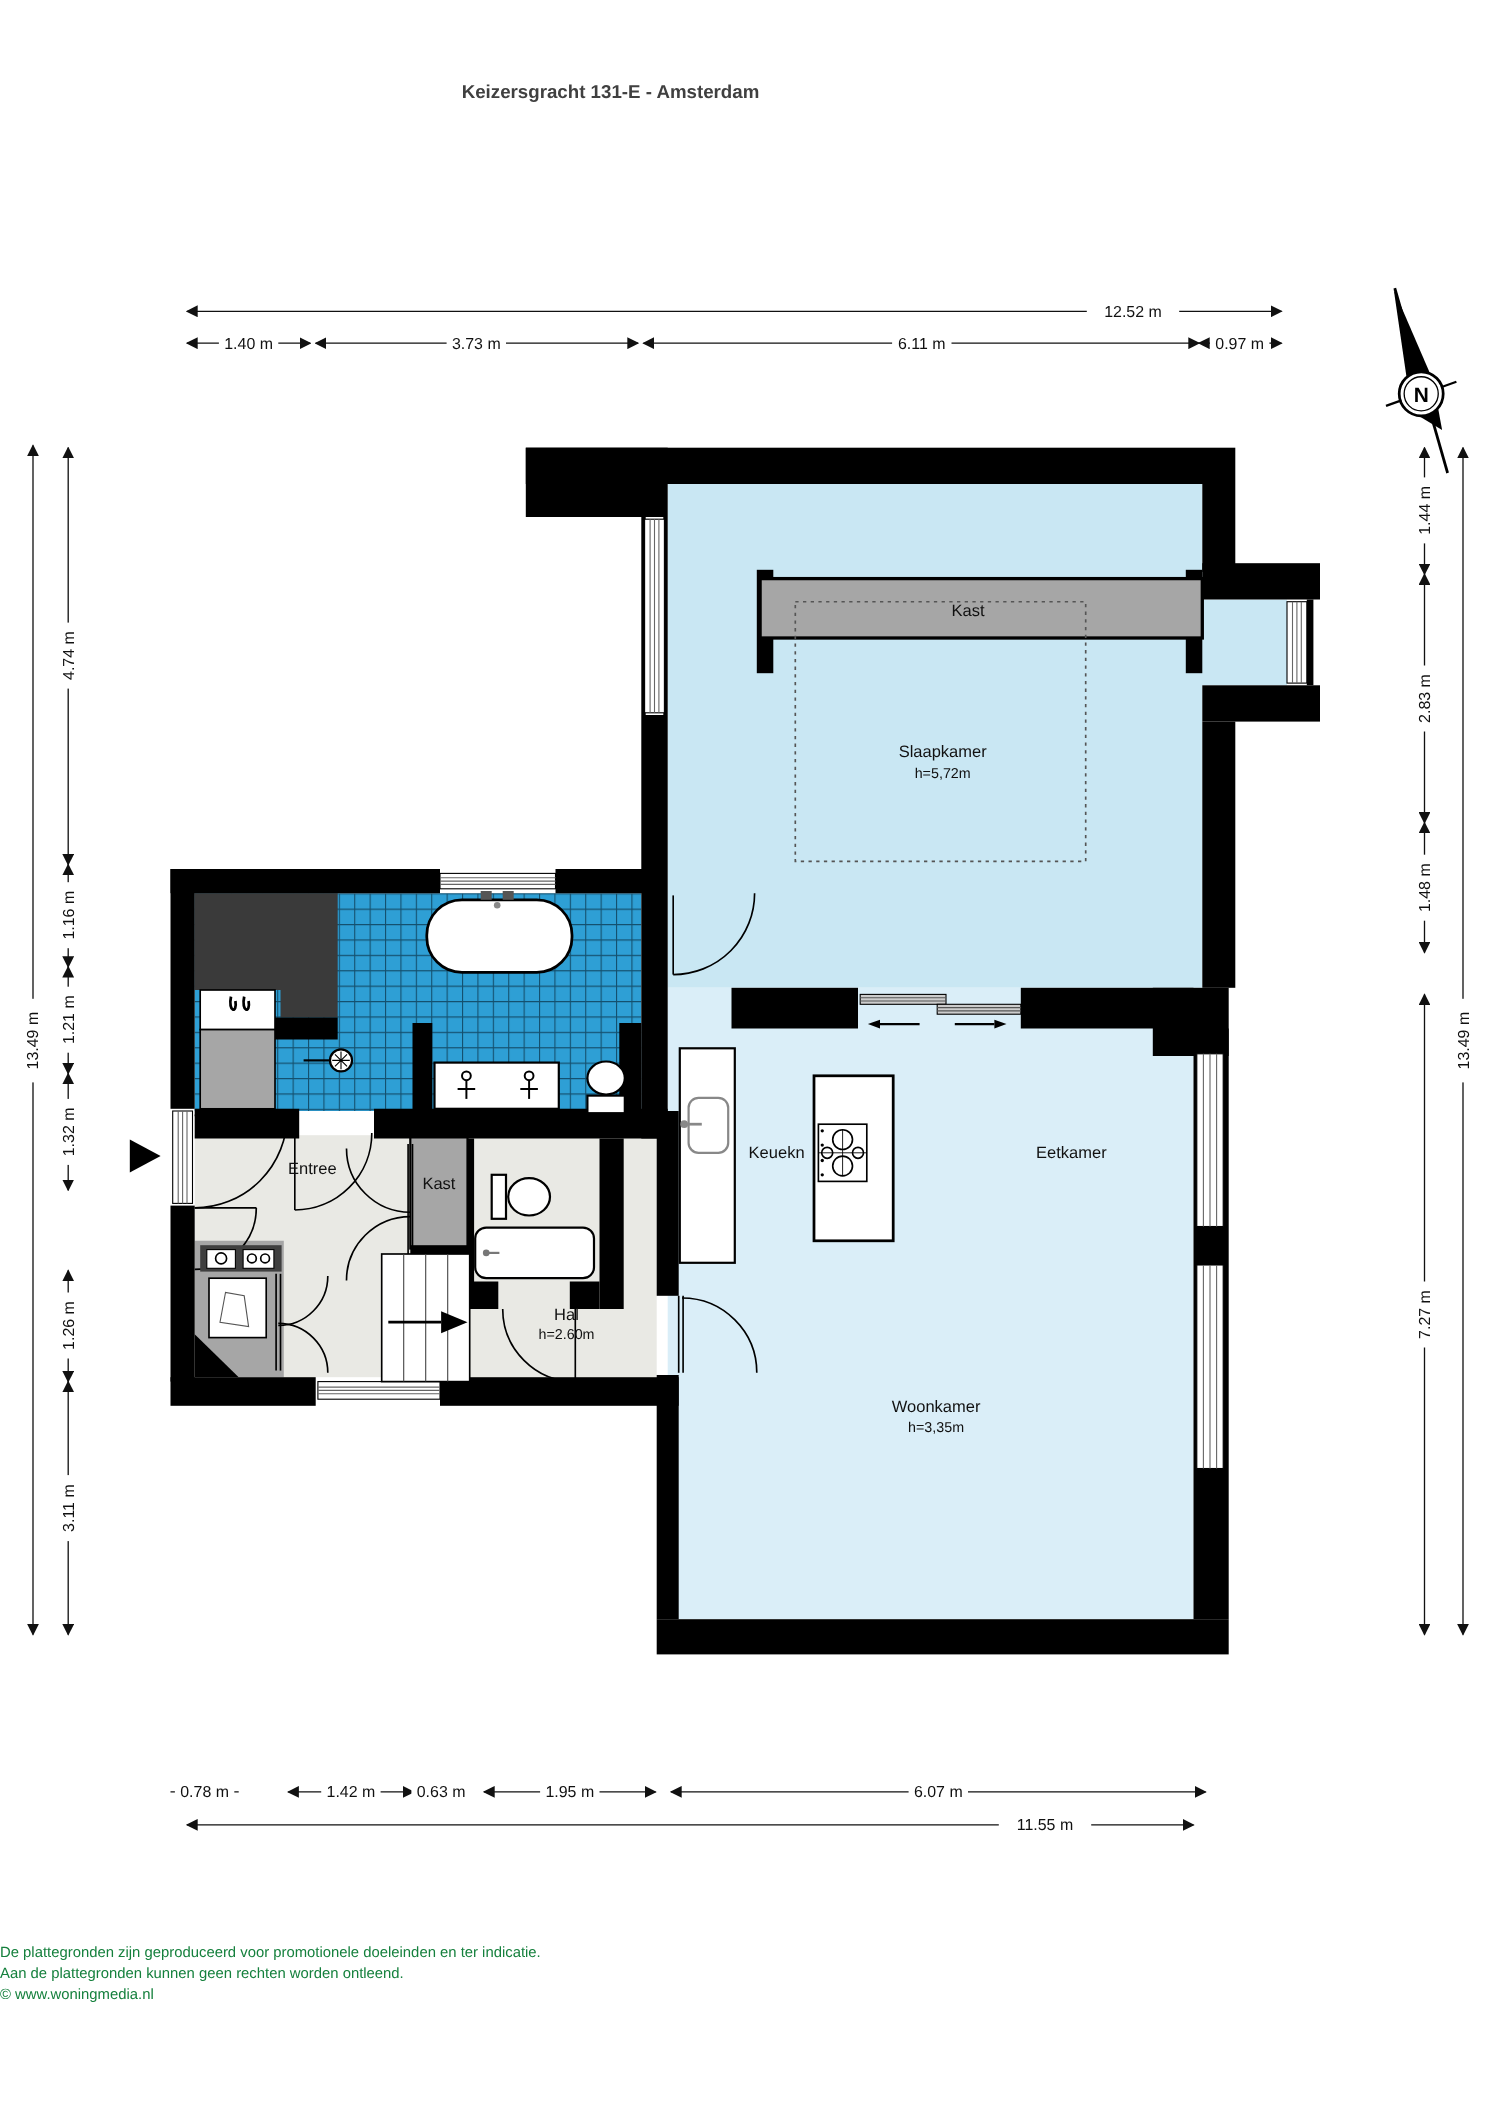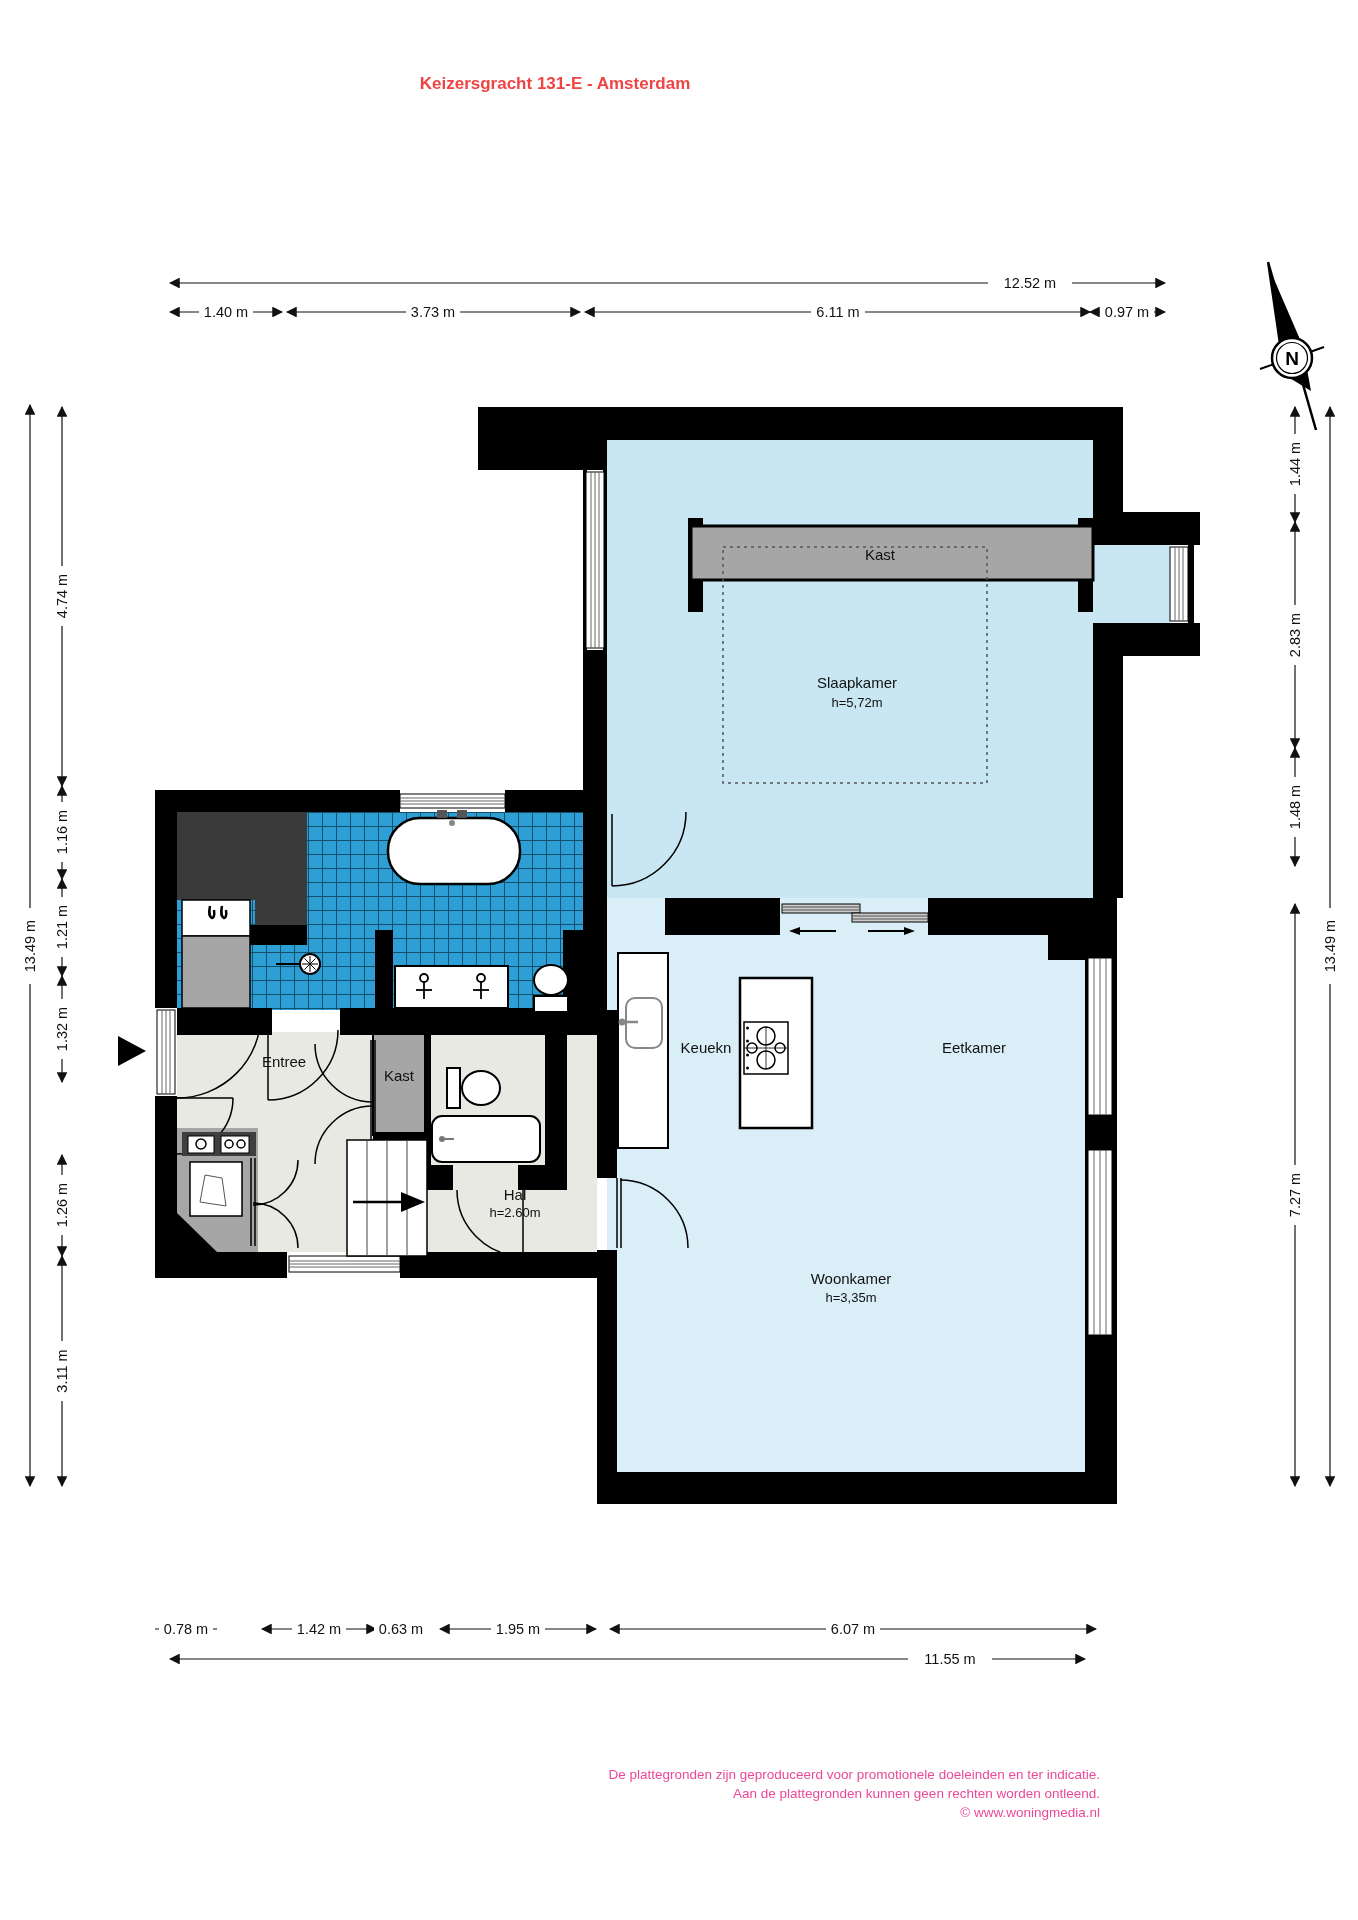--- a/index.html
+++ b/index.html
@@ -1,20 +1,20 @@
 <!DOCTYPE html>
 <html><head>
 <meta charset="utf-8">
 <style>
   html,body{margin:0;padding:0;background:#fff;}
   body{width:1358px;height:1920px;position:relative;font-family:"Liberation Sans",sans-serif;}
-  .title{position:absolute;top:74px;left:0;width:1110px;text-align:center;color:#ef4444;}
+  .title{position:absolute;top:74px;left:0;width:1110px;text-align:center;color:#404040;}
   .title .l1{font-size:17px;font-weight:bold;}
   .title .l2{font-size:16px;font-weight:bold;}
-  .footer{position:absolute;top:1766px;left:0;width:1100px;text-align:right;font-size:13.5px;color:#ec4899;line-height:1.4;}
+  .footer{position:absolute;top:1766px;left:0;width:1100px;text-align:left;font-size:13.5px;color:#15803d;line-height:1.4;}
   svg text{font-family:"Liberation Sans",sans-serif;}
   .dimtxt{font-size:14.5px;fill:#111;}
   .roomtxt{font-size:15px;fill:#111;}
   .roomsub{font-size:13px;fill:#111;}
 </style>
 </head>
 <body>
 
 
 

